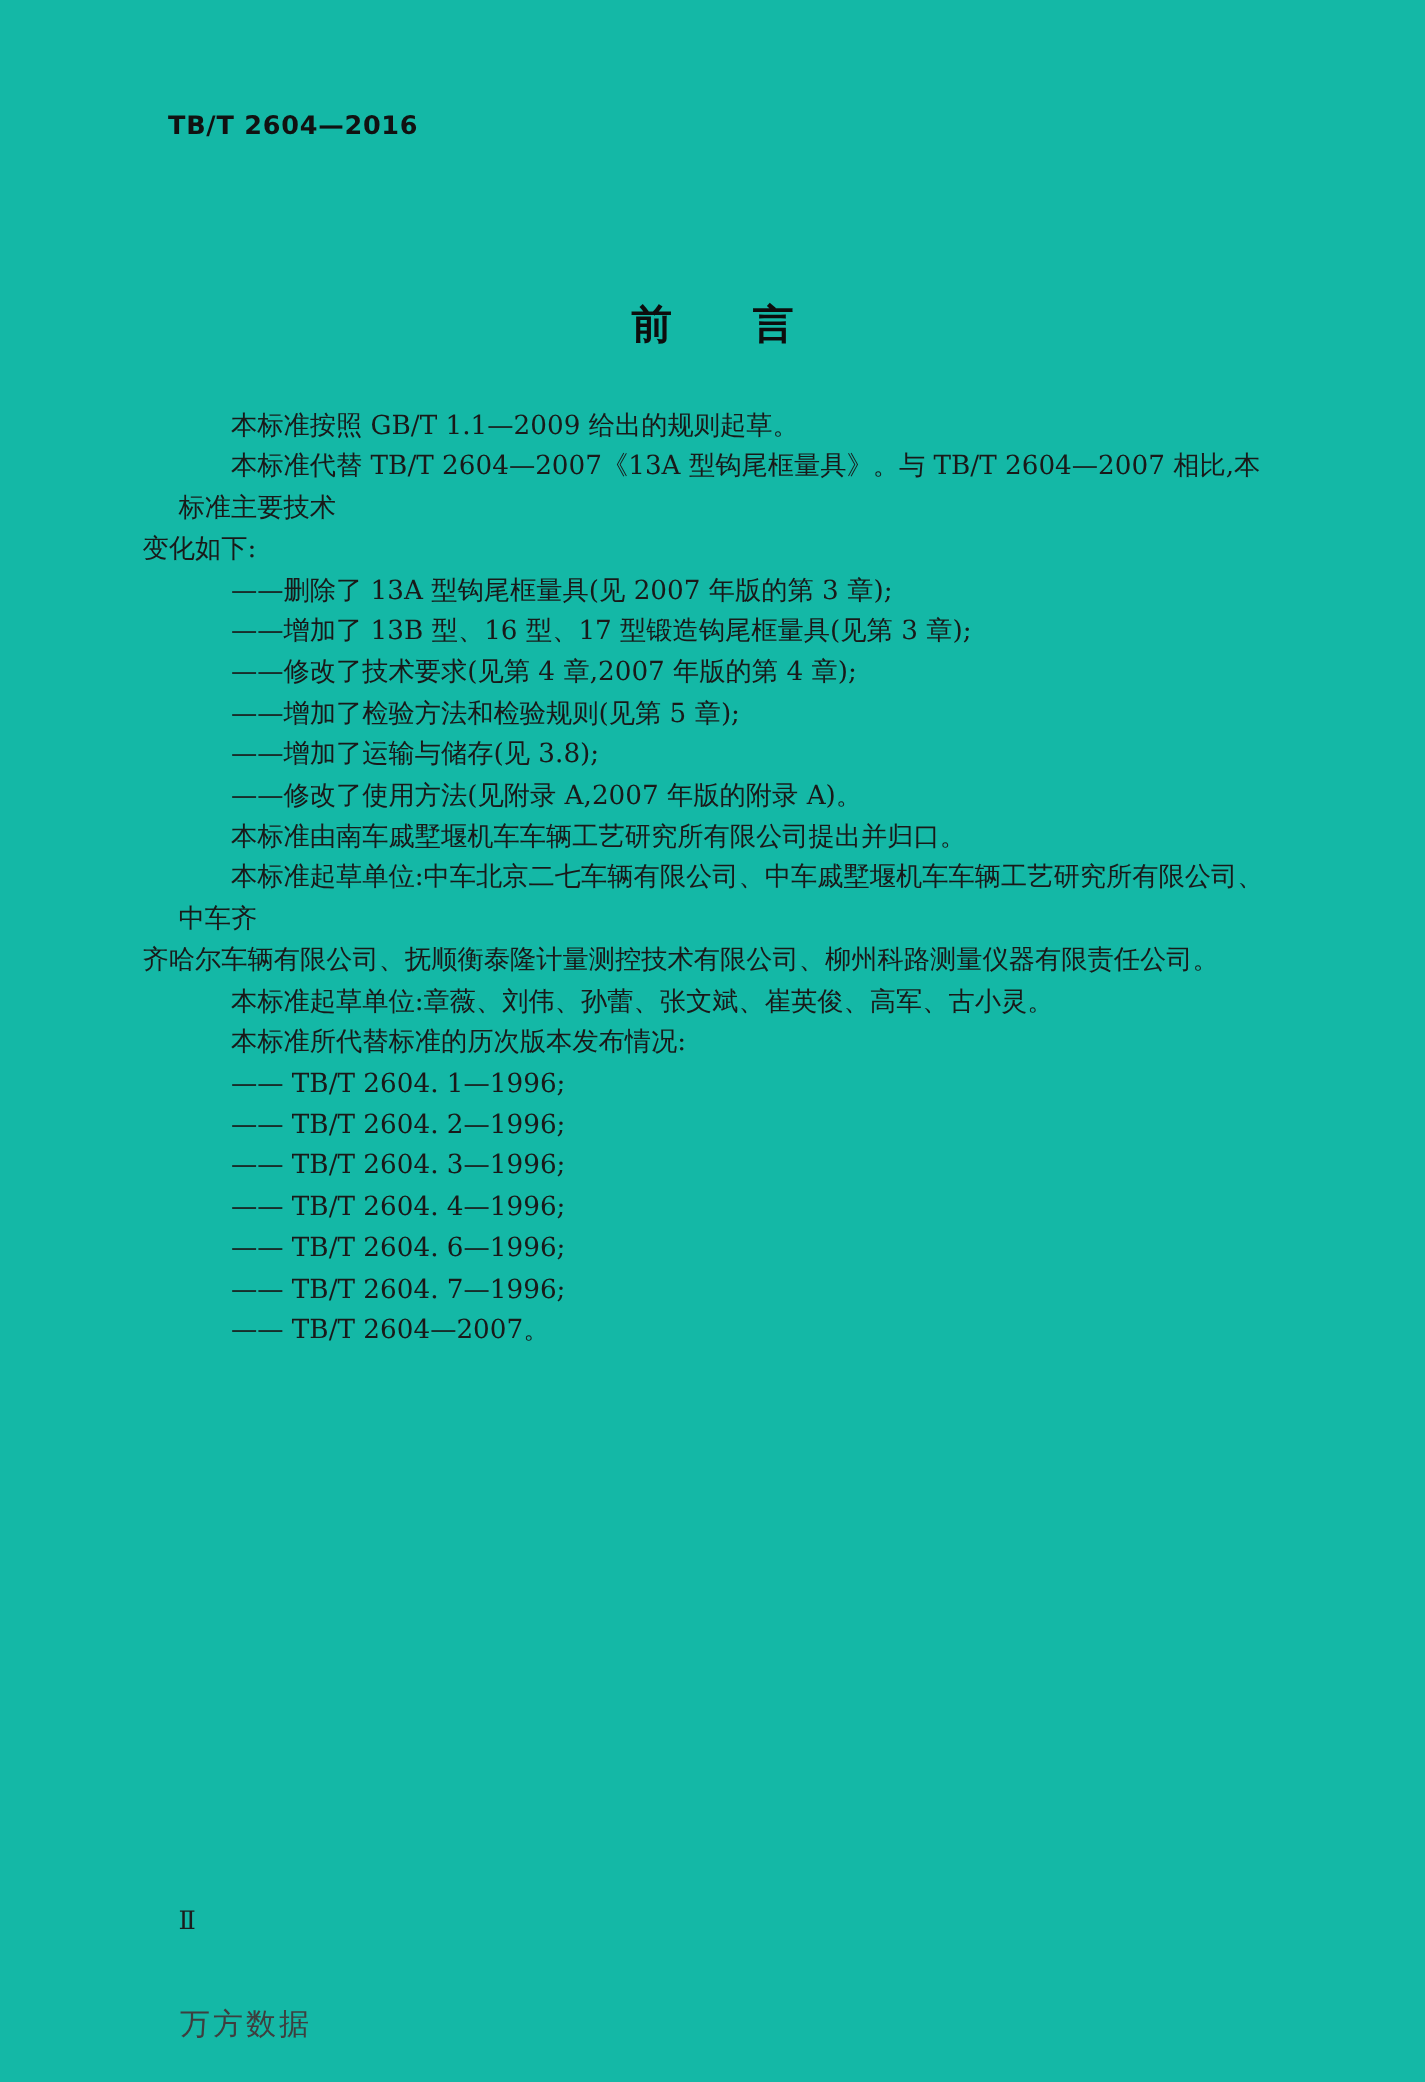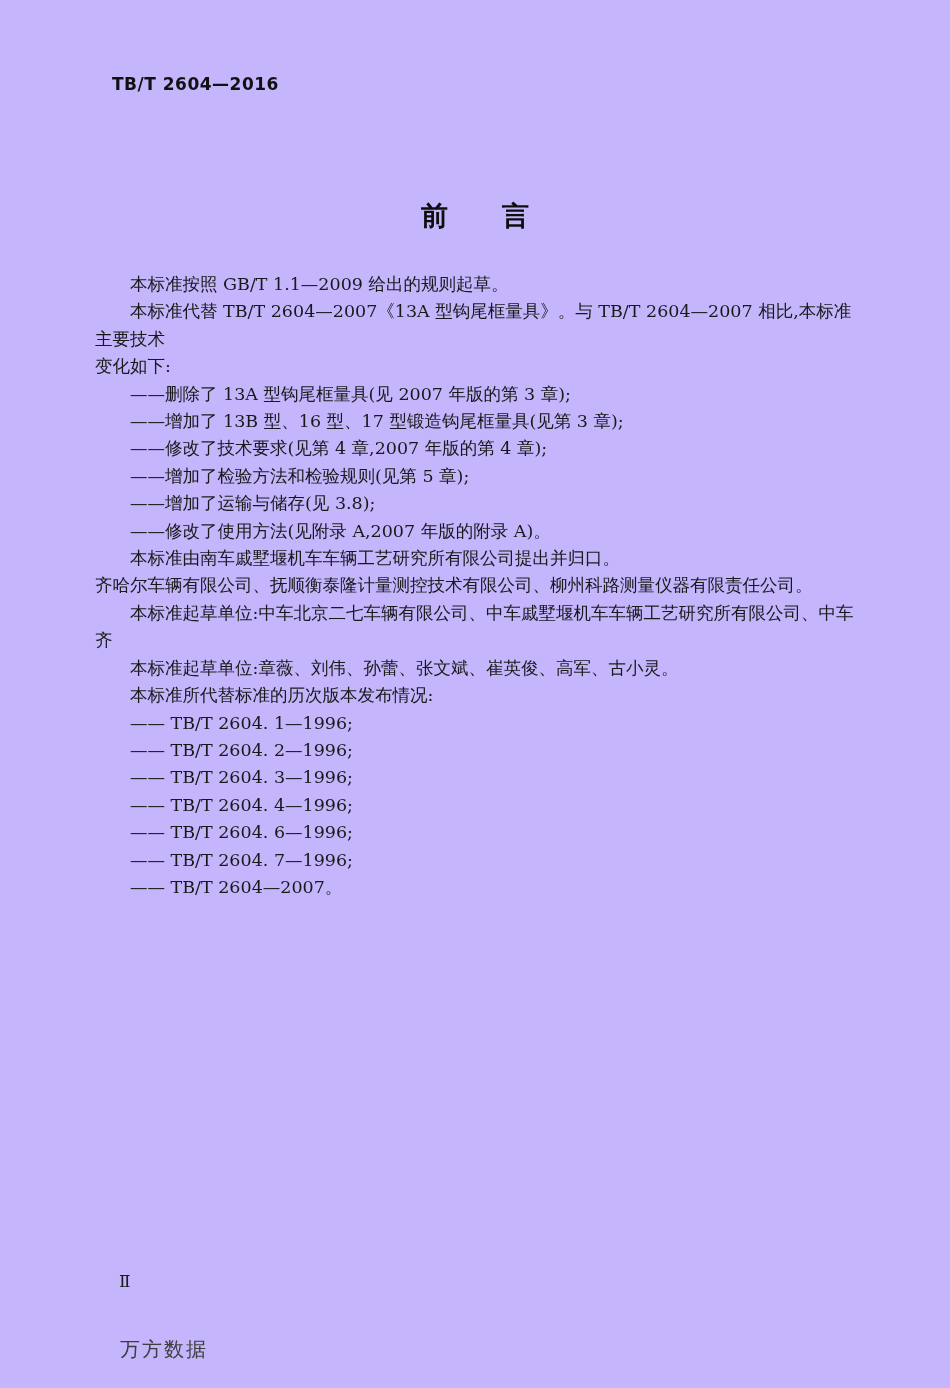--- a/index.html
+++ b/index.html
@@ -4,21 +4,21 @@
 <style>
   html, body {
     margin: 0;
     padding: 0;
     background: #ffffff;
   }
   .page {
     position: relative;
     width: 950px;
     height: 1388px;
-    background: #c4b5fd;
+    background: #14b8a6;
     overflow: hidden;
     font-family: "DejaVu Serif", "Liberation Serif", serif;
     color: #161616;
   }
   .doc-number {
     position: absolute;
     left: 112px;
     top: 74px;
     font-family: "DejaVu Sans", "Liberation Sans", sans-serif;
     font-weight: bold;
@@ -45,20 +45,21 @@
     width: 762px;
     font-size: 17.5px;
     line-height: 27.4px;
     color: #191919;
   }
   .ln {
     white-space: pre-wrap;
   }
   .ln.ind {
     text-indent: 2em;
+    margin-left: 24px;
   }
   .page-num {
     position: absolute;
     left: 119px;
     top: 1271px;
     font-size: 17px;
     color: #1c1c1c;
     font-family: "DejaVu Serif", "Liberation Serif", serif;
   }
   .watermark {
@@ -84,22 +85,22 @@
       <div class="ln ind">本标准按照 GB/T 1.1—2009 给出的规则起草。</div>
       <div class="ln ind">本标准代替 TB/T 2604—2007《13A 型钩尾框量具》。与 TB/T 2604—2007 相比,本标准主要技术</div>
       <div class="ln">变化如下:</div>
       <div class="ln ind">——删除了 13A 型钩尾框量具(见 2007 年版的第 3 章);</div>
       <div class="ln ind">——增加了 13B 型、16 型、17 型锻造钩尾框量具(见第 3 章);</div>
       <div class="ln ind">——修改了技术要求(见第 4 章,2007 年版的第 4 章);</div>
       <div class="ln ind">——增加了检验方法和检验规则(见第 5 章);</div>
       <div class="ln ind">——增加了运输与储存(见 3.8);</div>
       <div class="ln ind">——修改了使用方法(见附录 A,2007 年版的附录 A)。</div>
       <div class="ln ind">本标准由南车戚墅堰机车车辆工艺研究所有限公司提出并归口。</div>
+      <div class="ln ind">本标准起草单位:中车北京二七车辆有限公司、中车戚墅堰机车车辆工艺研究所有限公司、中车齐</div>
       <div class="ln">齐哈尔车辆有限公司、抚顺衡泰隆计量测控技术有限公司、柳州科路测量仪器有限责任公司。</div>
-      <div class="ln ind">本标准起草单位:中车北京二七车辆有限公司、中车戚墅堰机车车辆工艺研究所有限公司、中车齐</div>
       <div class="ln ind">本标准起草单位:章薇、刘伟、孙蕾、张文斌、崔英俊、高军、古小灵。</div>
       <div class="ln ind">本标准所代替标准的历次版本发布情况:</div>
       <div class="ln ind">—— TB/T 2604. 1—1996;</div>
       <div class="ln ind">—— TB/T 2604. 2—1996;</div>
       <div class="ln ind">—— TB/T 2604. 3—1996;</div>
       <div class="ln ind">—— TB/T 2604. 4—1996;</div>
       <div class="ln ind">—— TB/T 2604. 6—1996;</div>
       <div class="ln ind">—— TB/T 2604. 7—1996;</div>
       <div class="ln ind">—— TB/T 2604—2007。</div>
     </div>

